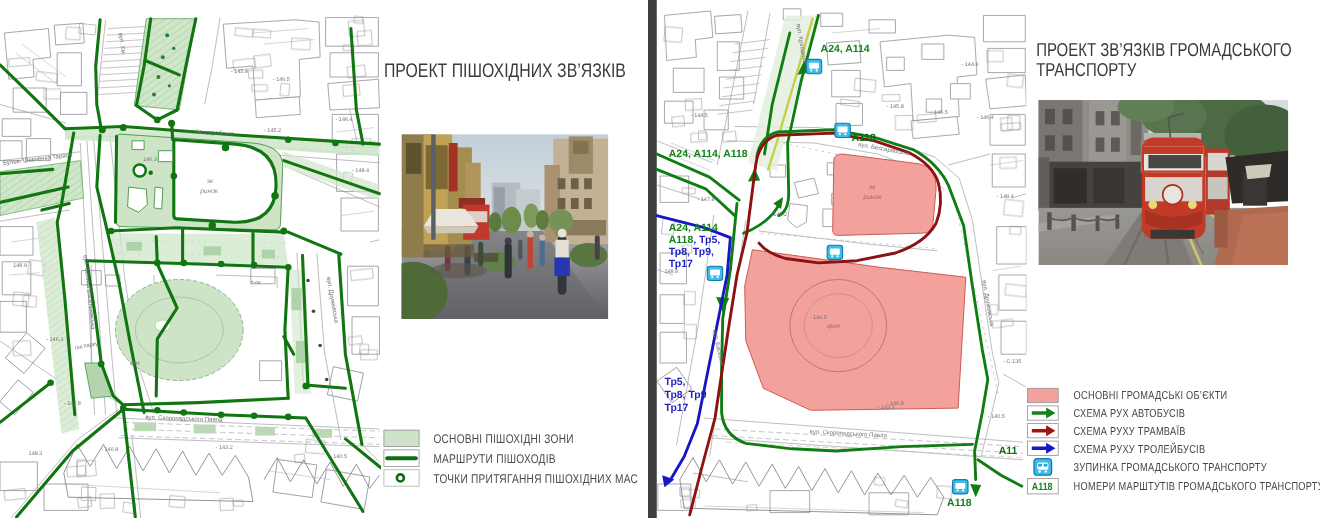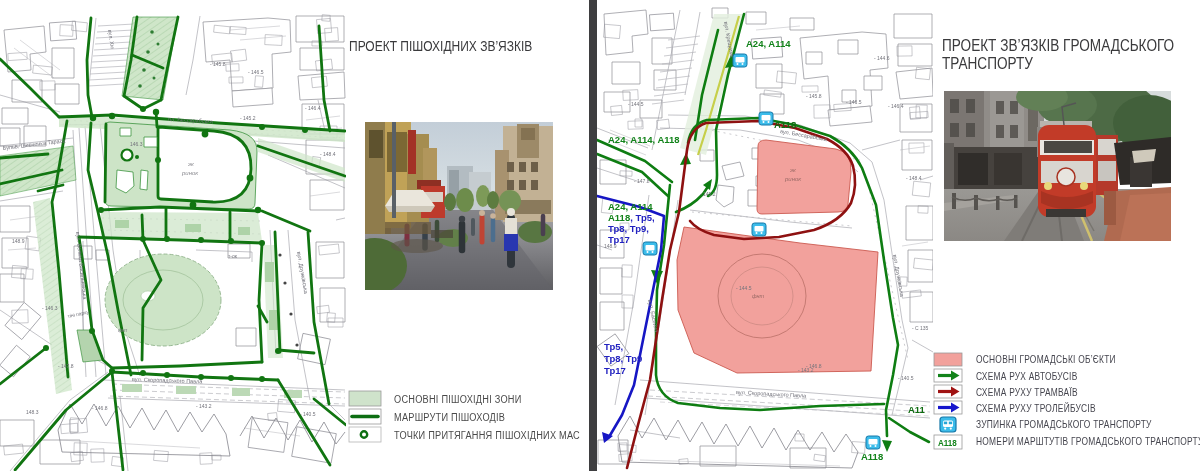--- a/index.html
+++ b/index.html
@@ -343,21 +343,21 @@
       <text x="130" y="146">146.3</text>
           <text x="240" y="120">- 145.2</text>
       <text x="300" y="416">- 140.5</text>
           <text x="228" y="258">т-ок</text>
       <text x="118" y="332">фнт</text>
           <text x="68" y="318" transform="rotate(-12 68 318)">тіні парку</text>
     </g>
     </g>
   </svg>
 
-  <div class="abs title" style="left:349px;top:37px;font-size:15px;"><span class="cond">ПРОЕКТ ПІШОХІДНИХ ЗВ’ЯЗКІВ</span></div>
+  <div class="abs title" style="left:349px;top:54px;font-size:18px;"><span class="cond">ПРОЕКТ ПІШОХІДНИХ ЗВ’ЯЗКІВ</span></div>
 
   <svg class="abs" style="left:365px;top:122px" width="188" height="168" viewBox="0 0 188 168" id="photo1">
     <defs>
       <linearGradient id="pav1" x1="0" y1="0" x2="0" y2="1">
         <stop offset="0" stop-color="#a9a9ab"></stop>
           <stop offset="0.45" stop-color="#86868a"></stop>
           <stop offset="1" stop-color="#5e5e62"></stop>
       </linearGradient>
       <linearGradient id="sky1" x1="0" y1="0" x2="0" y2="1">
         <stop offset="0" stop-color="#c3ced8"></stop>

